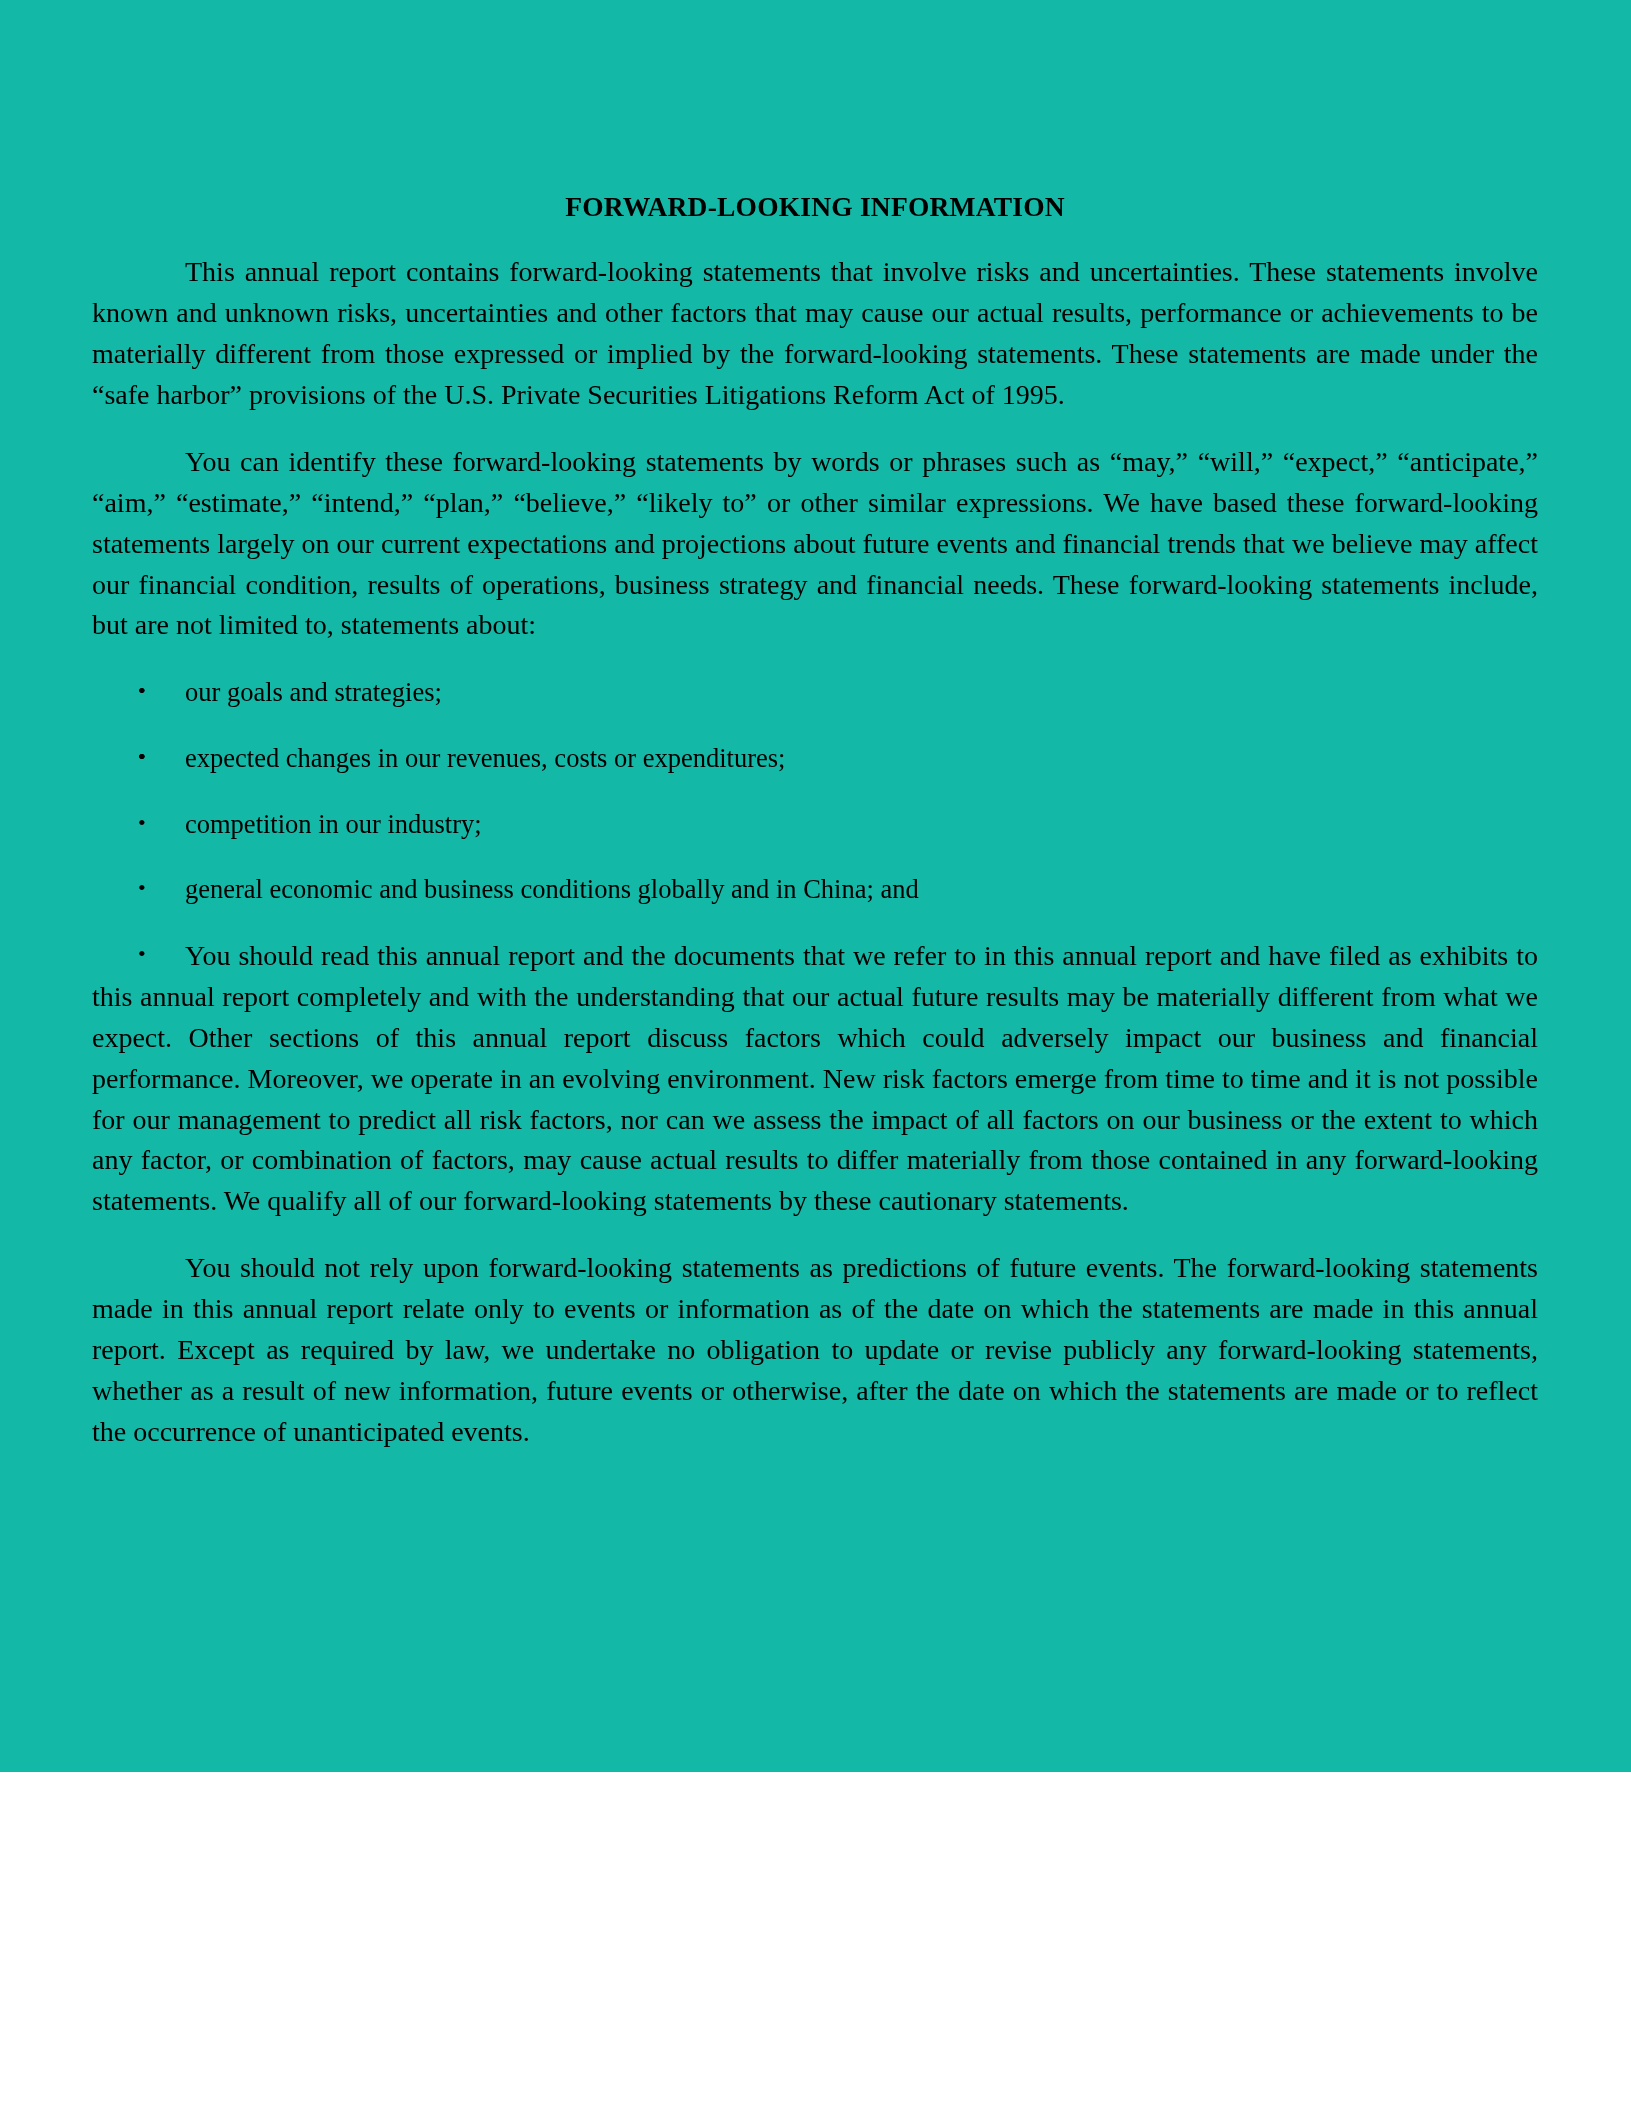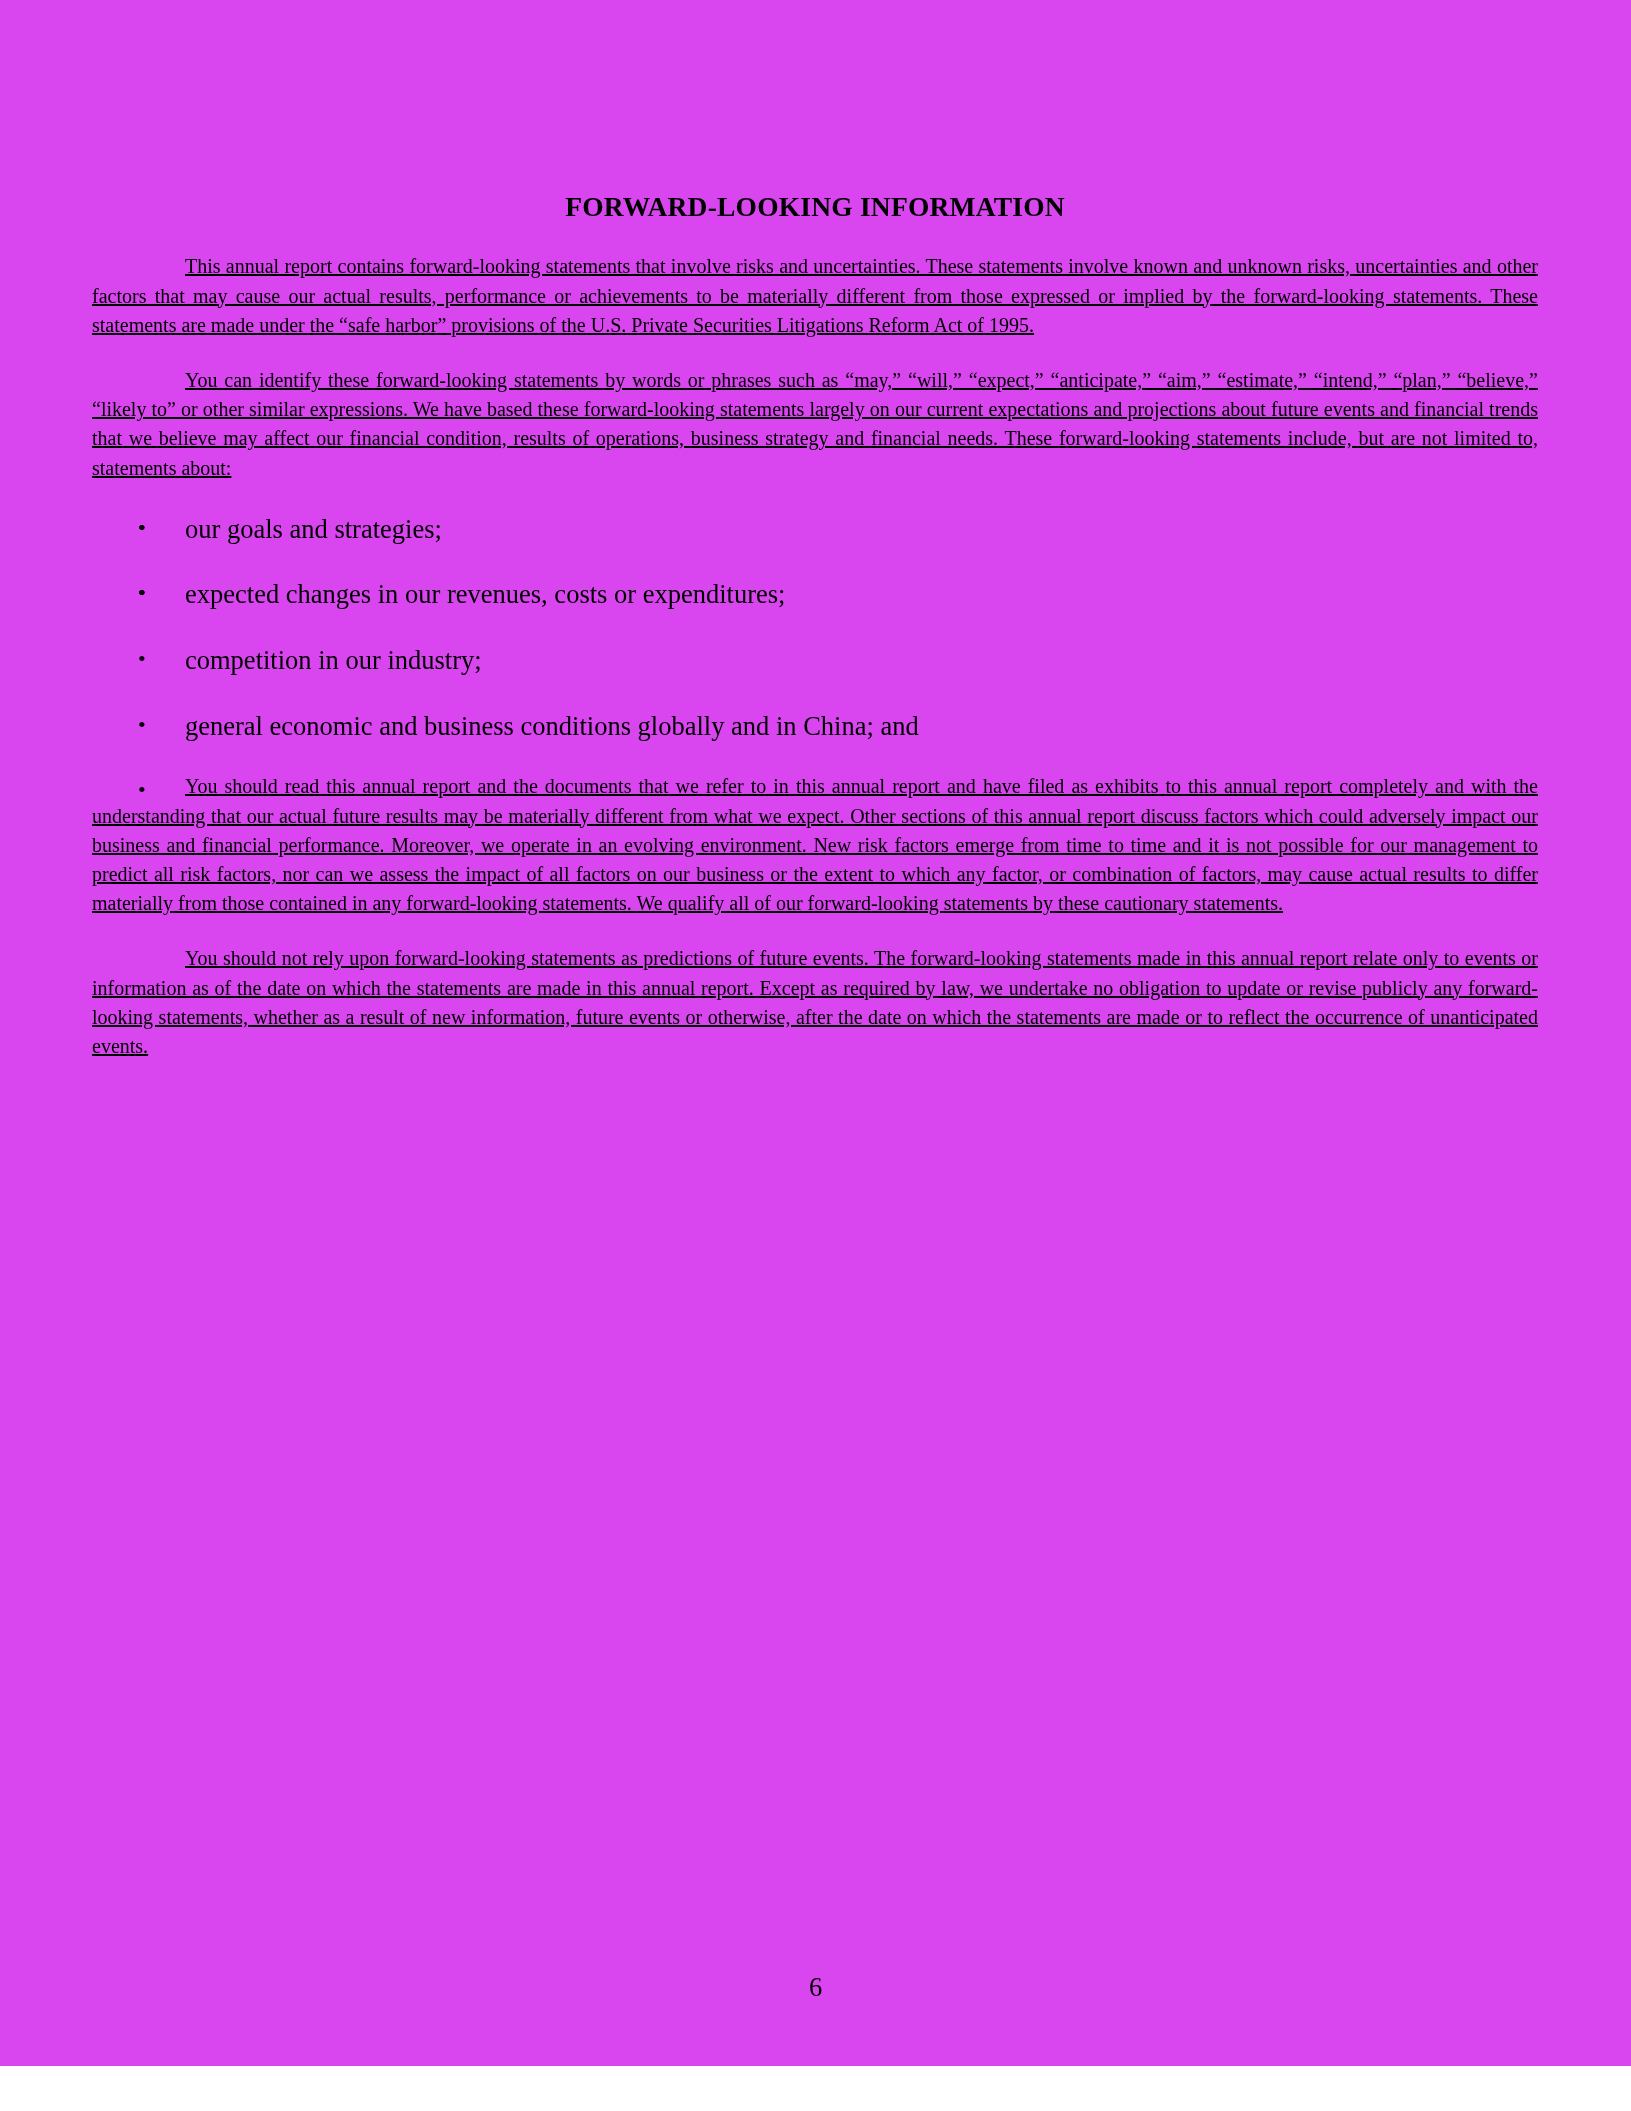--- a/index.html
+++ b/index.html
@@ -7,48 +7,47 @@
     padding: 0;
     background: #ffffff;
   }
   body {
     font-family: "Liberation Serif", "DejaVu Serif", serif;
     color: #000000;
   }
   .page {
     position: relative;
     width: 1631px;
-    height: 2066px;
-    background: #d946ef;
+    height: 1772px;
+    background: #14b8a6;
     box-sizing: border-box;
     overflow: hidden;
   }
   .content {
     position: absolute;
     left: 92px;
     top: 190px;
     width: 1446px;
   }
   .doc-title {
     text-align: center;
     font-weight: bold;
     font-size: 27.5px;
     letter-spacing: 0.2px;
     margin: 0 0 28px 0;
     line-height: 1.25;
   }
   .para {
-    font-size: 20px;
+    font-size: 28px;
     line-height: 1.46;
     text-align: justify;
     text-justify: inter-word;
     margin: 0 0 26px 0;
     text-indent: 93px;
     hyphens: none;
-    text-decoration: underline;
   }
   .para.last {
     margin-bottom: 5px;
   }
   ul.bullets {
     list-style: none;
     margin: 10px 0 18px 0;
     padding: 0;
   }
   ul.bullets li {

